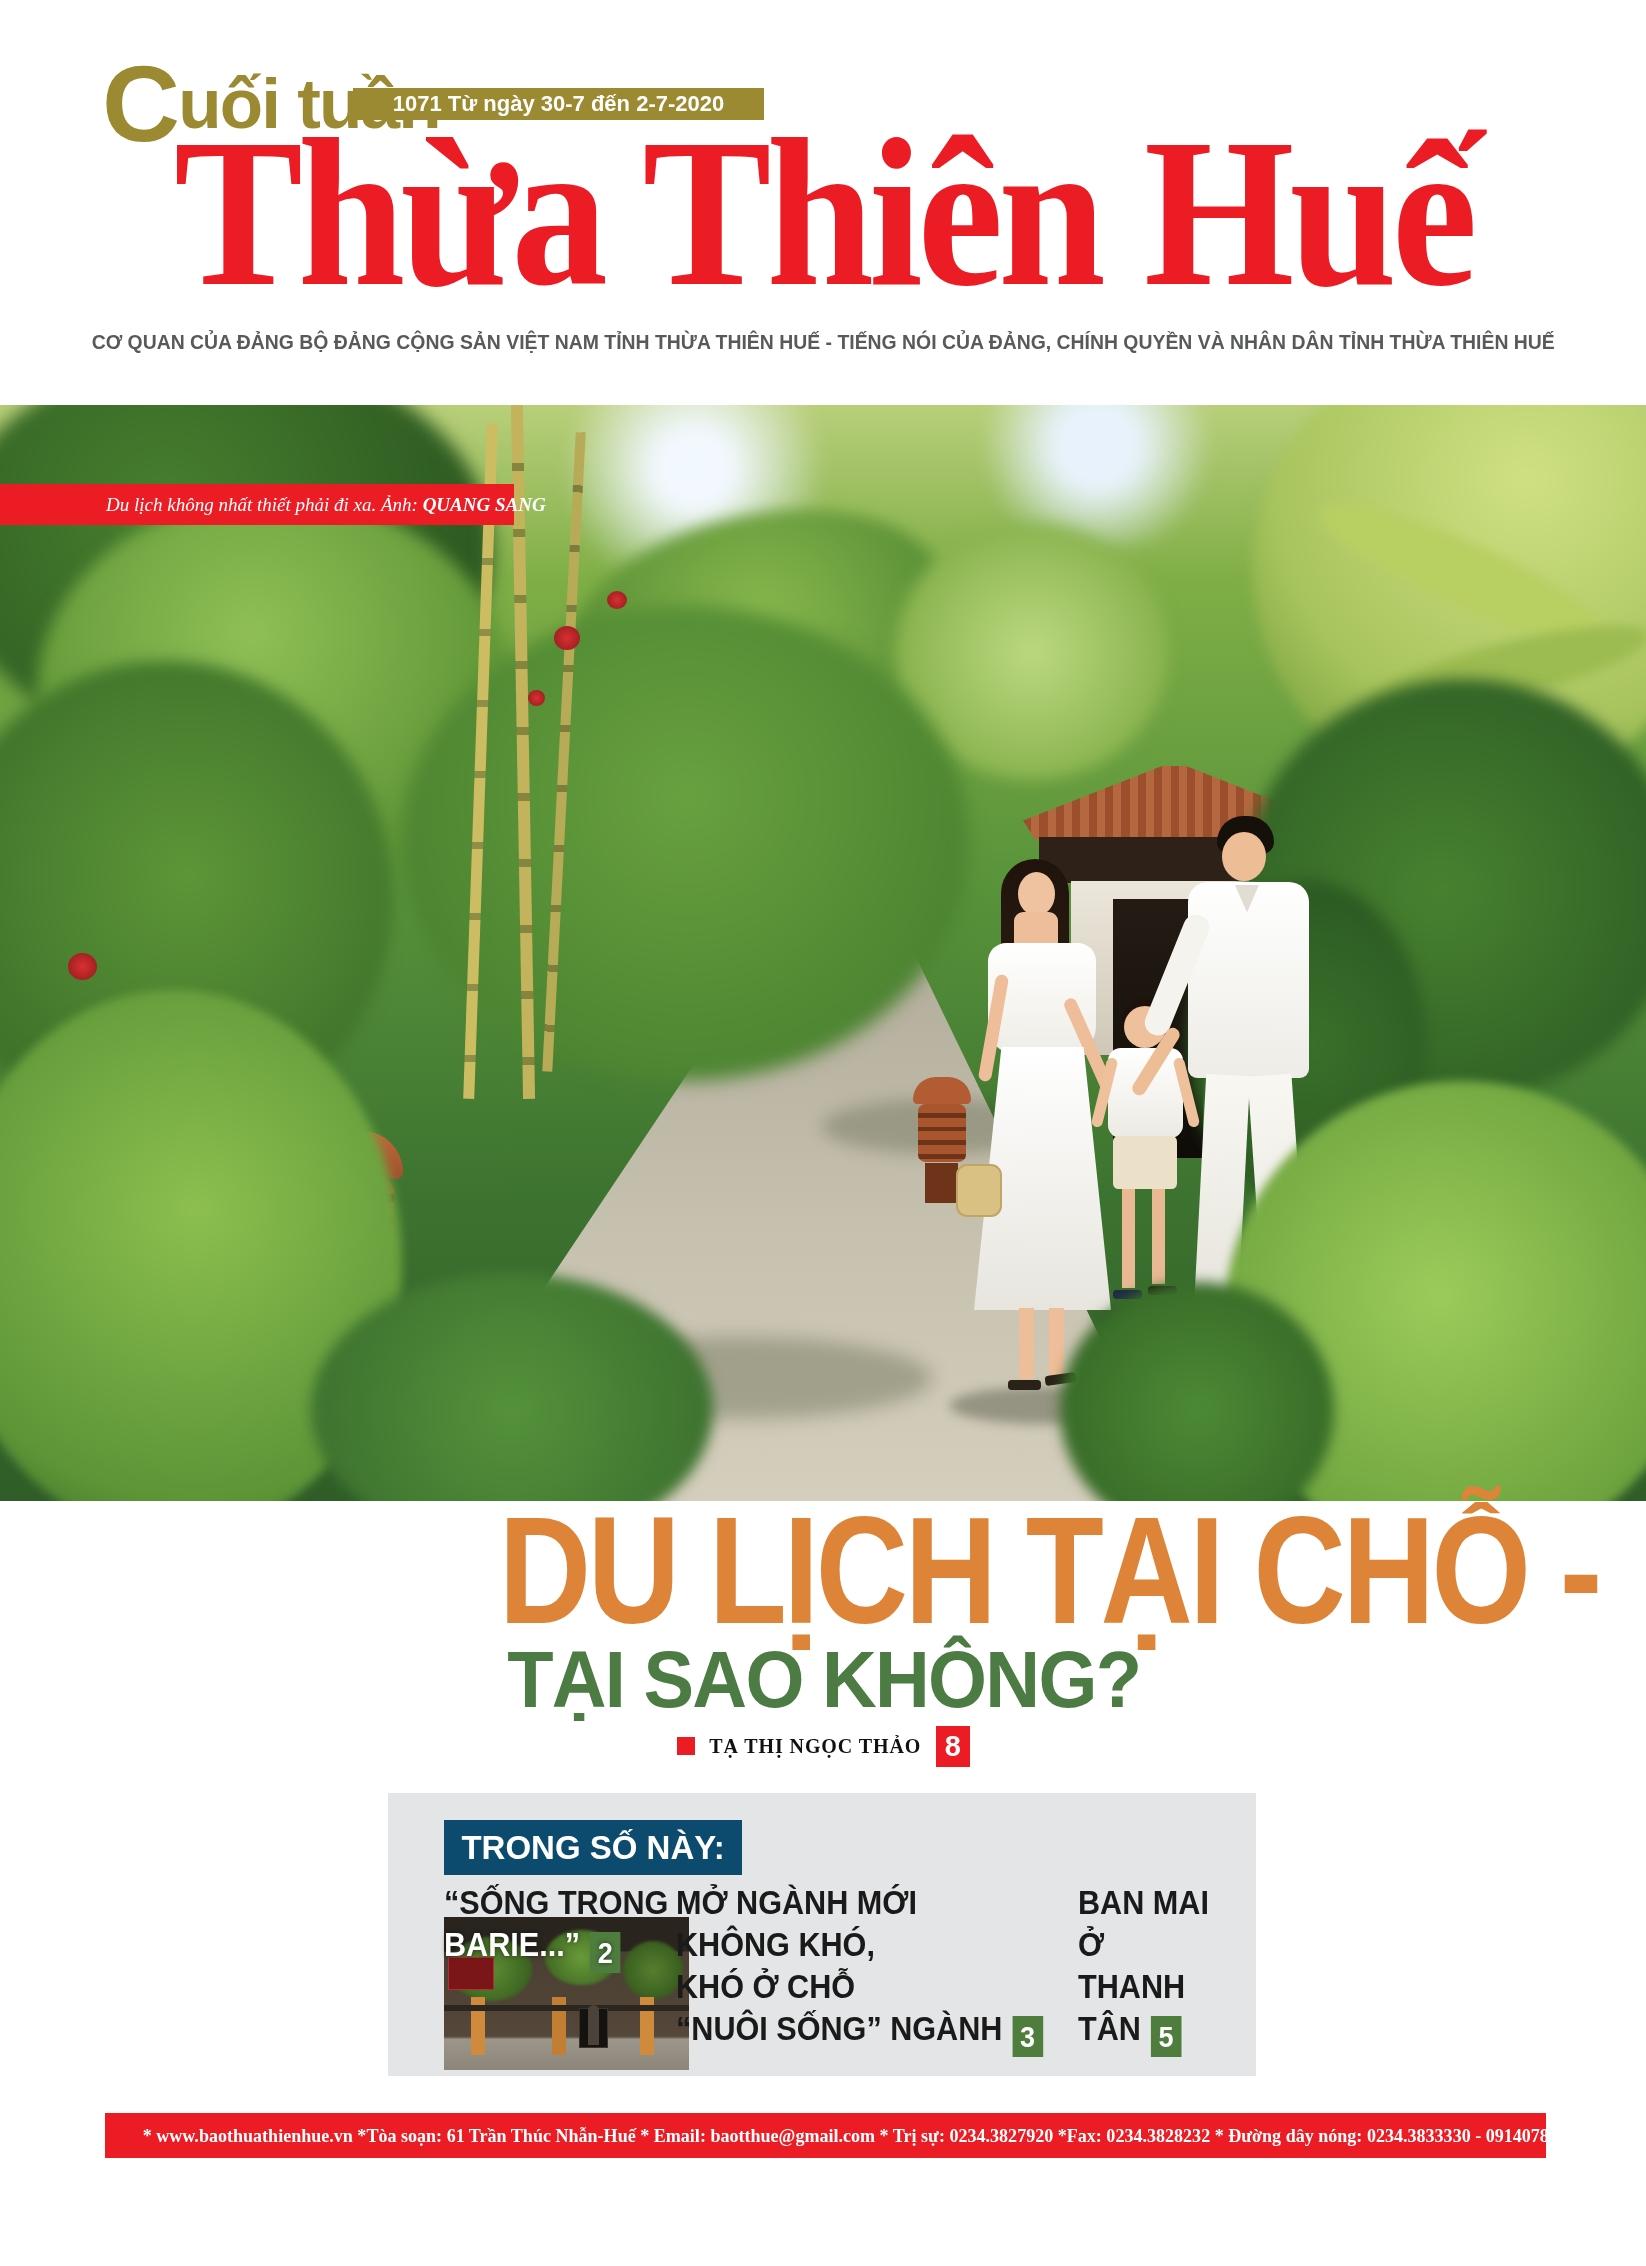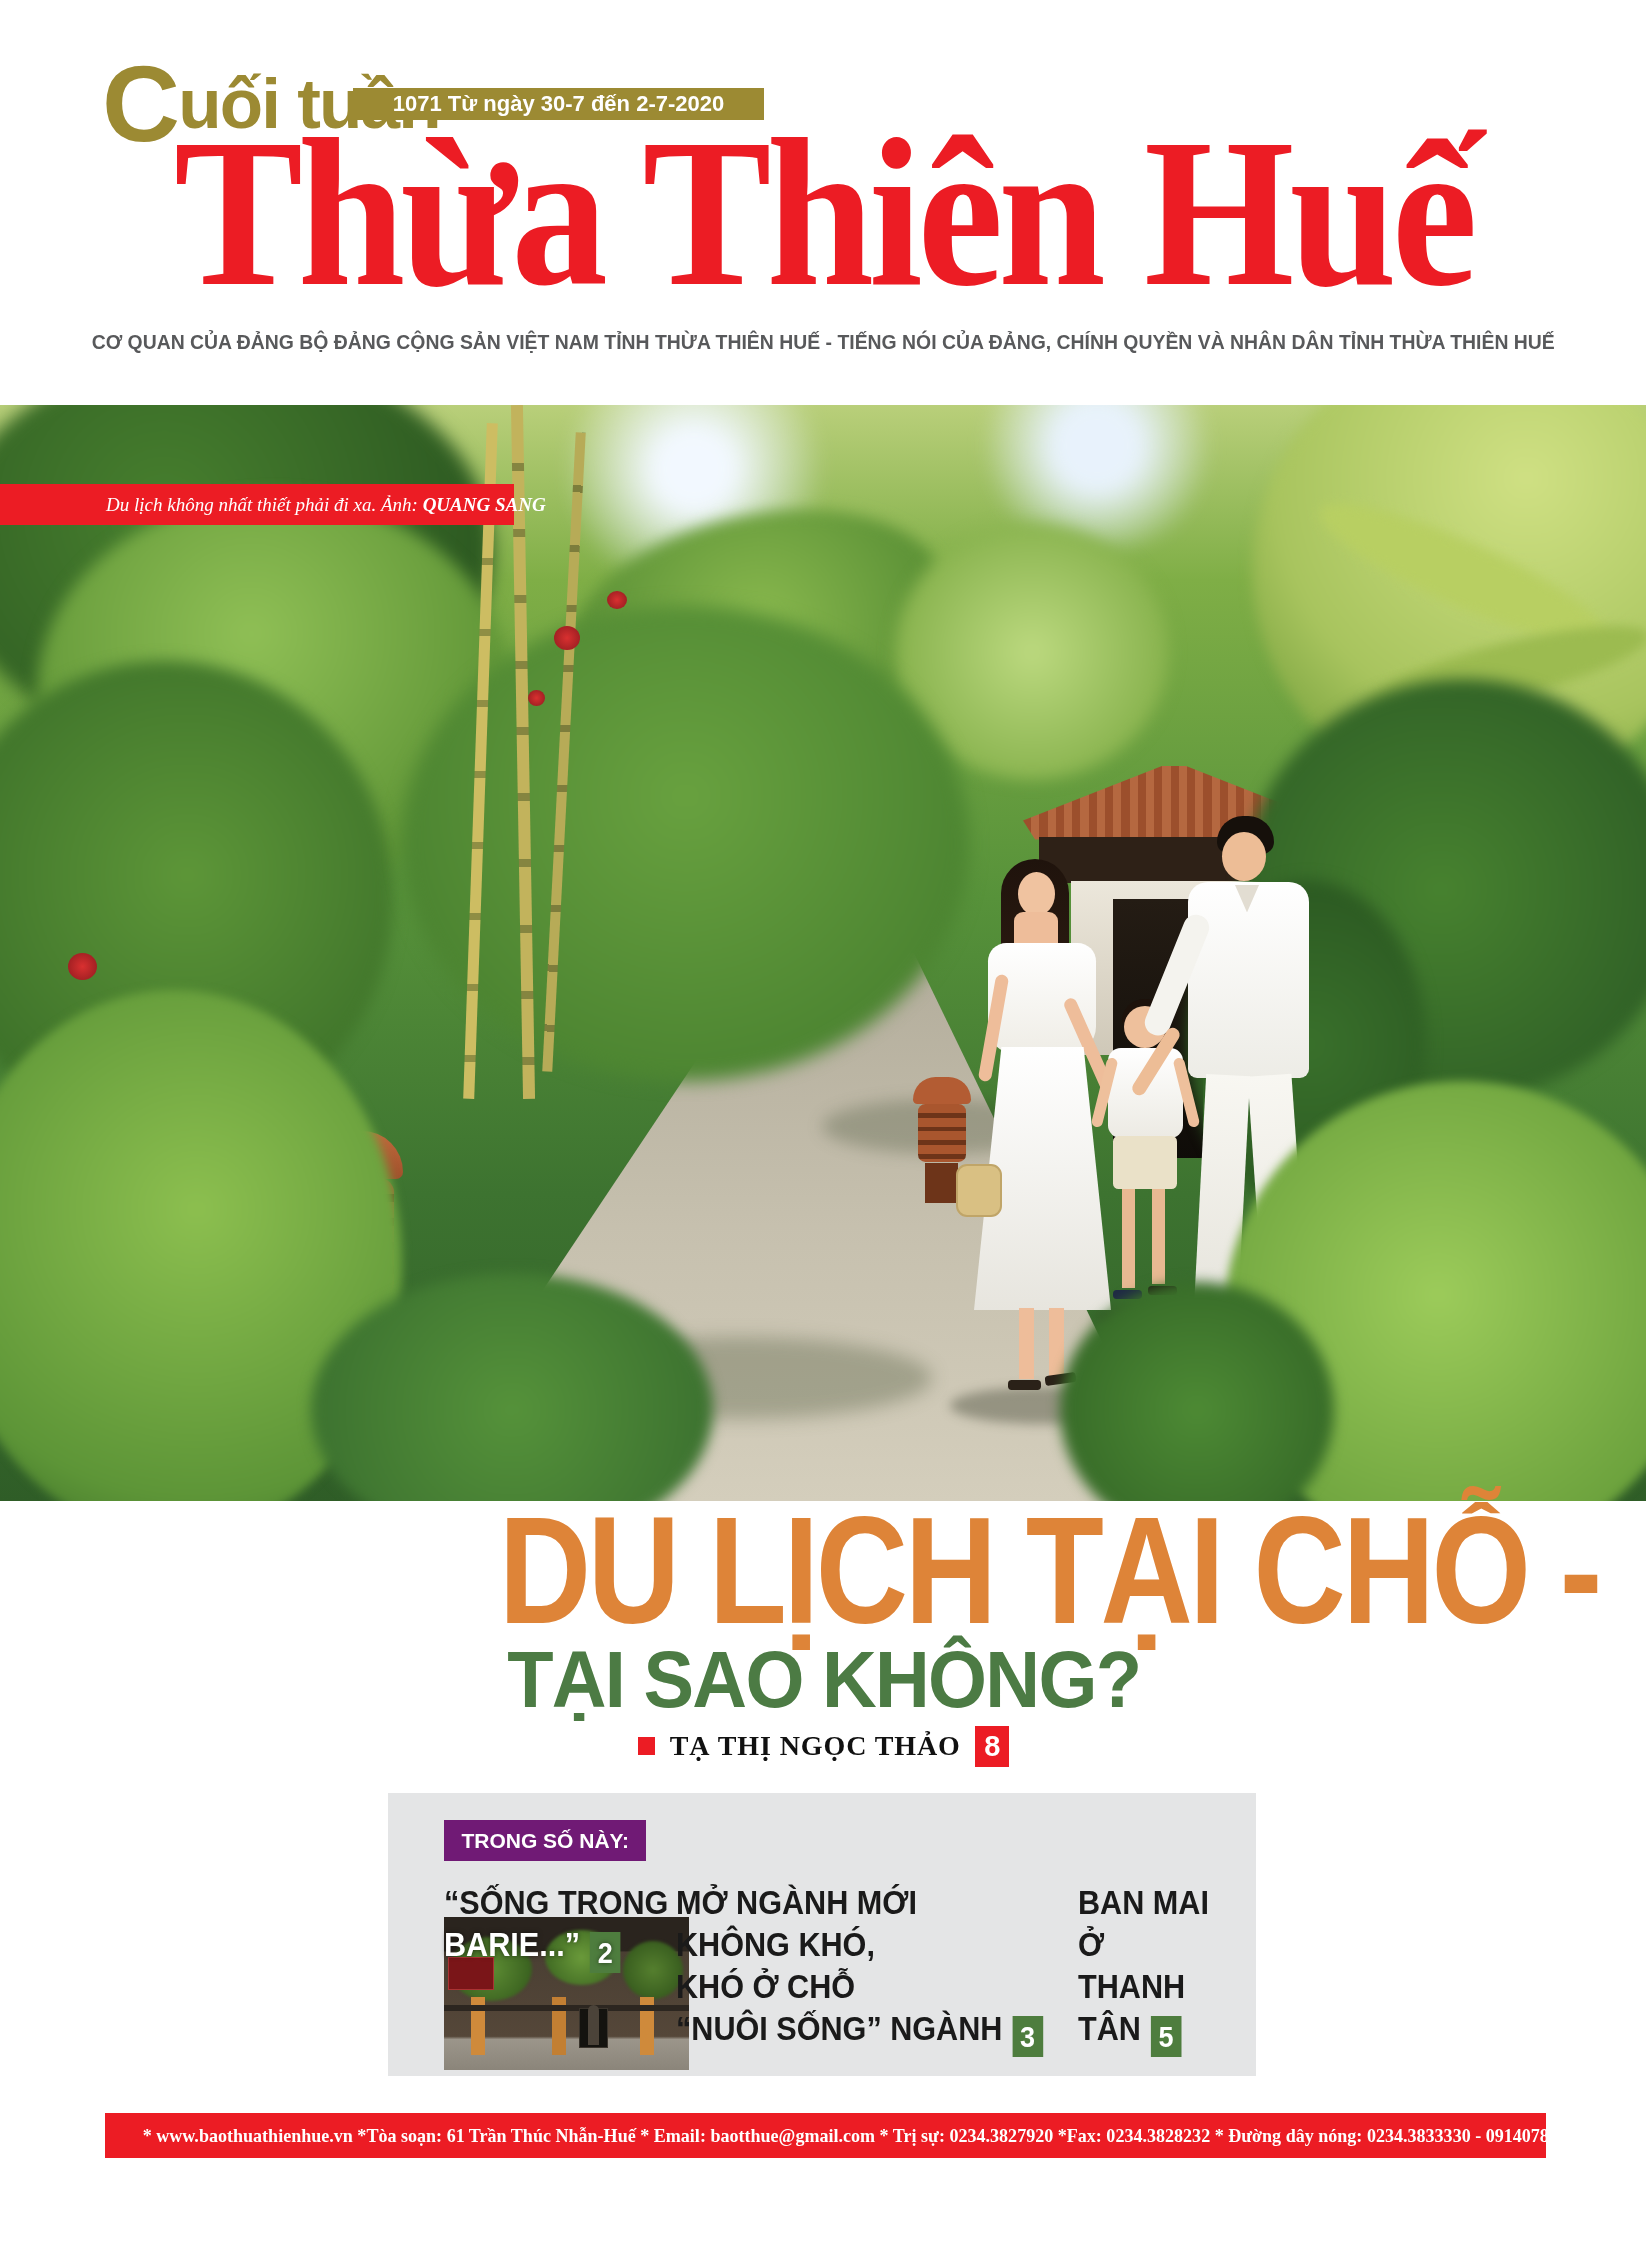--- a/index.html
+++ b/index.html
@@ -31,28 +31,28 @@
 
   
   #headline1{left:0;top:1482px;width:1647px;text-align:right;color:#de8438;z-index:45;}
   #headline1 span{display:inline-block;font-size:139px;font-weight:bold;letter-spacing:-3.7px;
                   transform:scaleX(0.92) scaleY(1.1);transform-origin:center top;}
   #headline2{left:0;top:1634px;width:1647px;text-align:center;color:#4c7b44;}
   #headline2 span{display:inline-block;font-size:79px;font-weight:bold;letter-spacing:-1.8px;
                   transform:scaleX(0.96);transform-origin:center top;}
   #byline{left:0;top:1723px;width:1647px;height:46px;display:flex;align-items:center;justify-content:center;gap:14.6px;}
   #byline .bullet{width:17.4px;height:17.4px;background:#ec1c24;}
-  #byline .author{font-family:"Liberation Serif",serif;font-weight:bold;font-size:28px;color:#111111;letter-spacing:0.9px;}
+  #byline .author{font-family:"Liberation Serif",serif;font-weight:bold;font-size:20px;color:#111111;letter-spacing:0.9px;}
   #byline .pagebox{width:34px;height:41px;background:#ec1c24;color:#ffffff;font-weight:bold;
                    font-size:29px;line-height:41px;text-align:center;}
 
   
   #contents-box{left:388px;top:1793px;width:868px;height:283px;background:#e4e5e6;}
-  #contents-label{position:absolute;left:56px;top:27.4px;background:#701a75;color:#ffffff;
-                  font-weight:bold;font-size:21px;padding:8.2px 17.4px;white-space:nowrap;}
+  #contents-label{position:absolute;left:56px;top:27.4px;background:#0c4a6e;color:#ffffff;
+                  font-weight:bold;font-size:33px;padding:8.2px 17.4px;white-space:nowrap;}
   .toc-line{position:absolute;color:#1a1a1a;font-weight:bold;font-size:34px;white-space:nowrap;
             transform:scaleX(0.9);transform-origin:left top;}
   .badge{display:inline-block;background:#4e7d3e;color:#ffffff;font-size:30px;line-height:41px;
          width:34px;height:41px;text-align:center;vertical-align:-7.3px;margin-left:11px;}
   #toc-thumb{position:absolute;left:56px;top:124px;width:245px;height:153px;overflow:hidden;
              background:linear-gradient(180deg,#2a241e 0%,#2a241e 22%,#4a3f33 23%,#554739 78%,#9b958a 80%,#8b857a 100%);}
   .toc-white{color:#ffffff;text-shadow:0 0 5.5px rgba(0,0,0,.55);z-index:5;}
 
   
   #footer-band{left:105px;top:2113px;width:1441px;height:45px;background:#ec1c24;text-align:center;}

